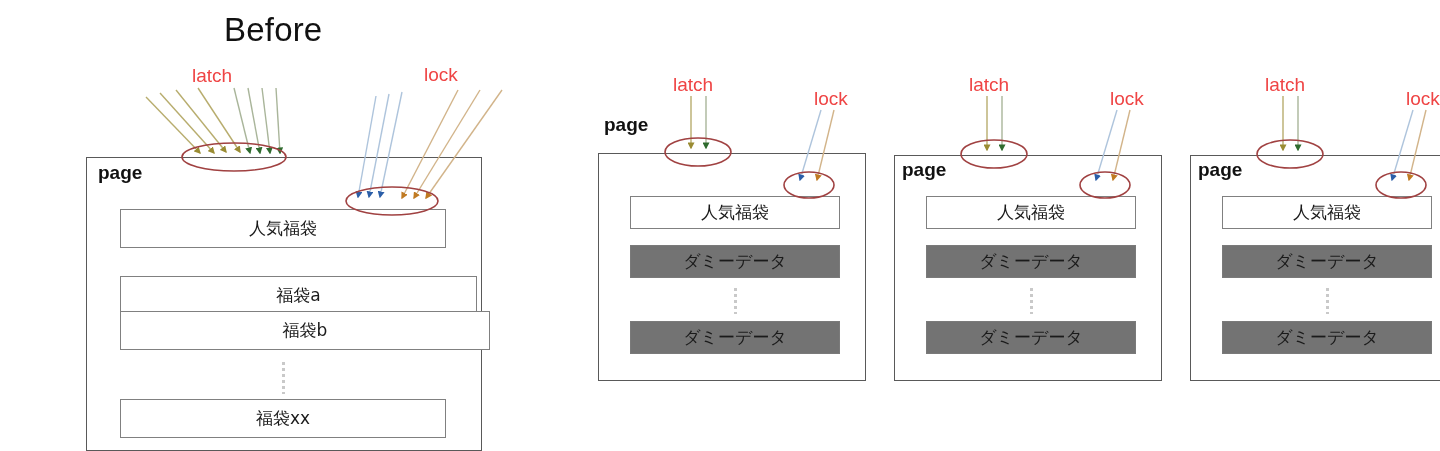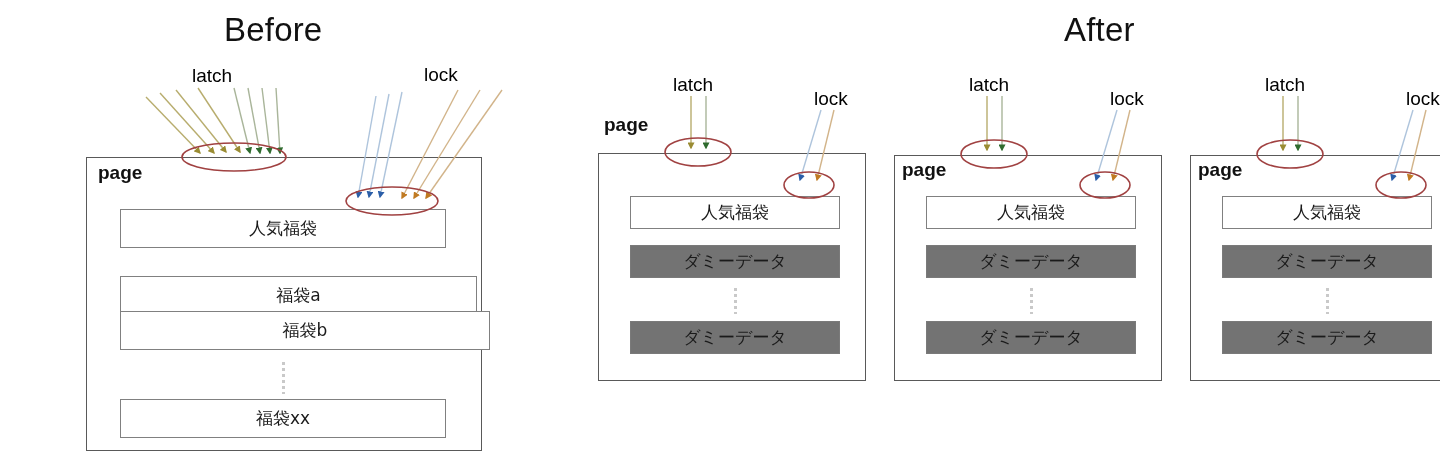--- a/index.html
+++ b/index.html
@@ -11,21 +11,21 @@
   #stage{position:absolute;inset:0;width:1440px;height:451px;margin-left:28px;}
   .svg-layer{position:absolute;left:0;top:0;width:1440px;height:451px;pointer-events:none;}
   .title{
     position:absolute;font-size:33px;font-weight:400;color:#111;
     letter-spacing:.2px;white-space:nowrap;
   }
   .tag{
     position:absolute;font-size:19px;color:#111;white-space:nowrap;font-weight:bold;
   }
   .anno{
-    position:absolute;font-size:19px;color:#000000;white-space:nowrap;
+    position:absolute;font-size:19px;color:#ef4444;white-space:nowrap;
   }
   .page-box{
     position:absolute;background:#ffffff;
     border:1.6px solid #595959;box-sizing:border-box;
   }
   .row{
     position:absolute;box-sizing:border-box;
     border:1.6px solid #808080;
     display:flex;align-items:center;justify-content:center;
     font-size:17px;color:#1a1a1a;
@@ -38,21 +38,20 @@
     background-image:linear-gradient(to bottom,#c9c9c9 0 3px,transparent 3px 6px);
     background-size:3px 6px;
   }
 </style>
 </head>
 <body>
 
 <div id="stage">
 
   <div class="title" style="left:196px;top:11px;">Before</div>
-  <div class="title" style="left:1036px;top:11px;">After</div>
 
   <div class="page-box" style="left:58px;top:157px;width:396px;height:294px;"></div>
   <div class="tag" style="left:70px;top:162px;">page</div>
 
   <div class="row white" style="left:92px;top:209px;width:326px;height:39px;">
     <span>人気福袋</span>
   </div>
   <div class="row white" style="left:92px;top:276px;width:357px;height:39px;">
     <span>福袋a</span>
   </div>

